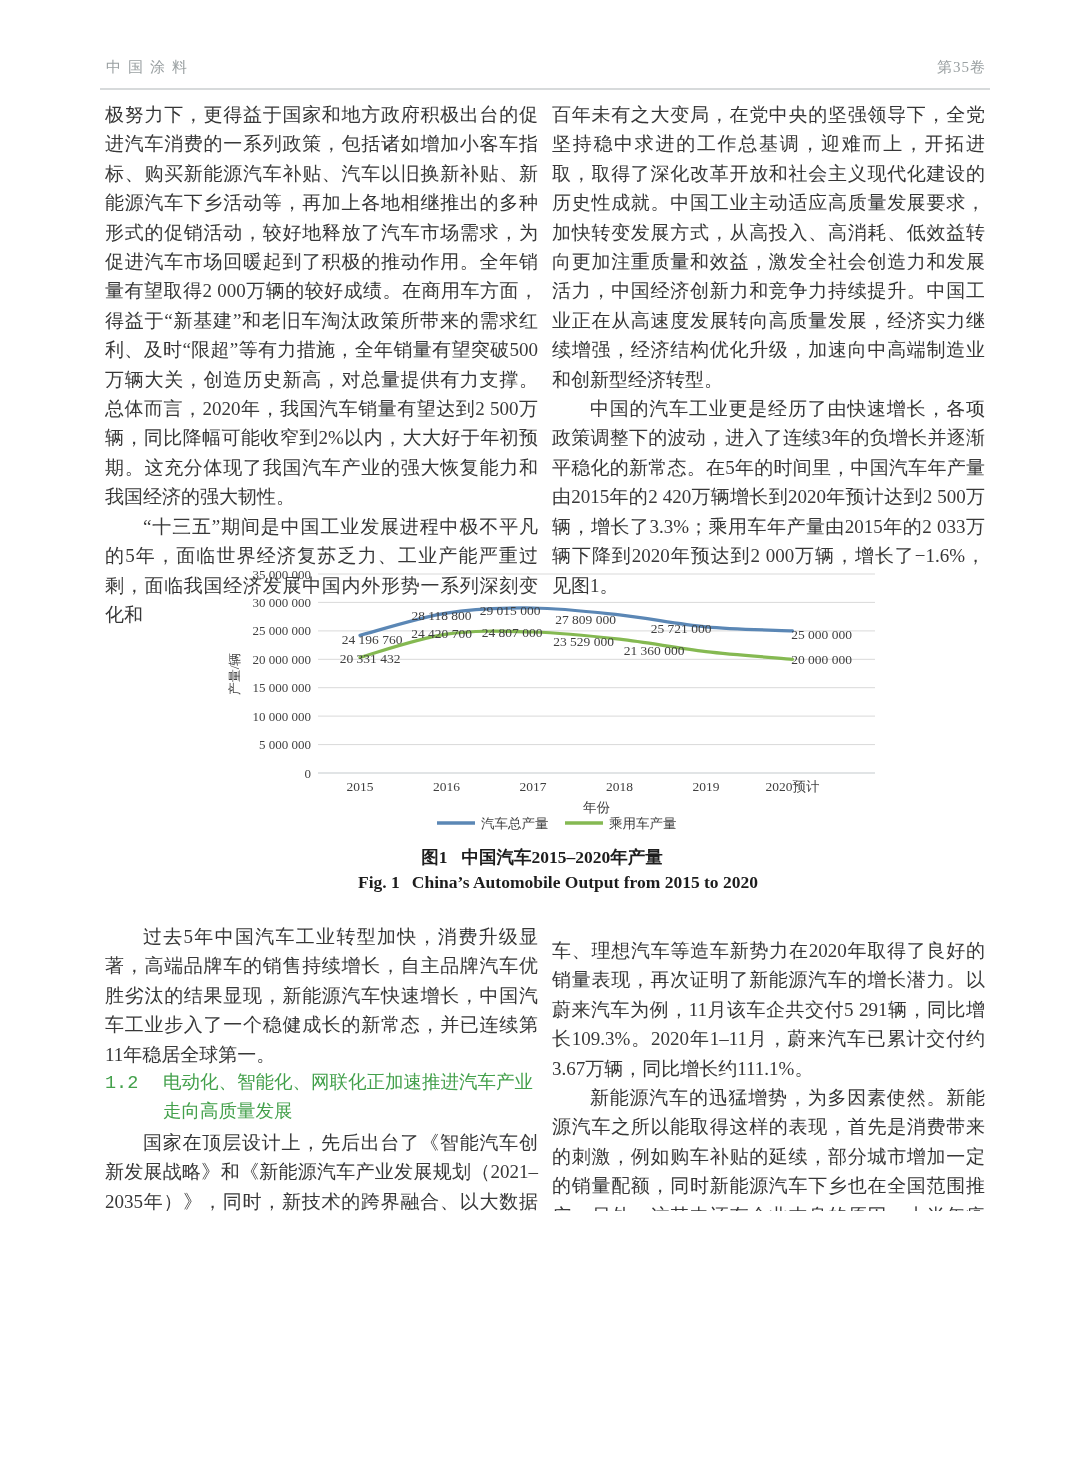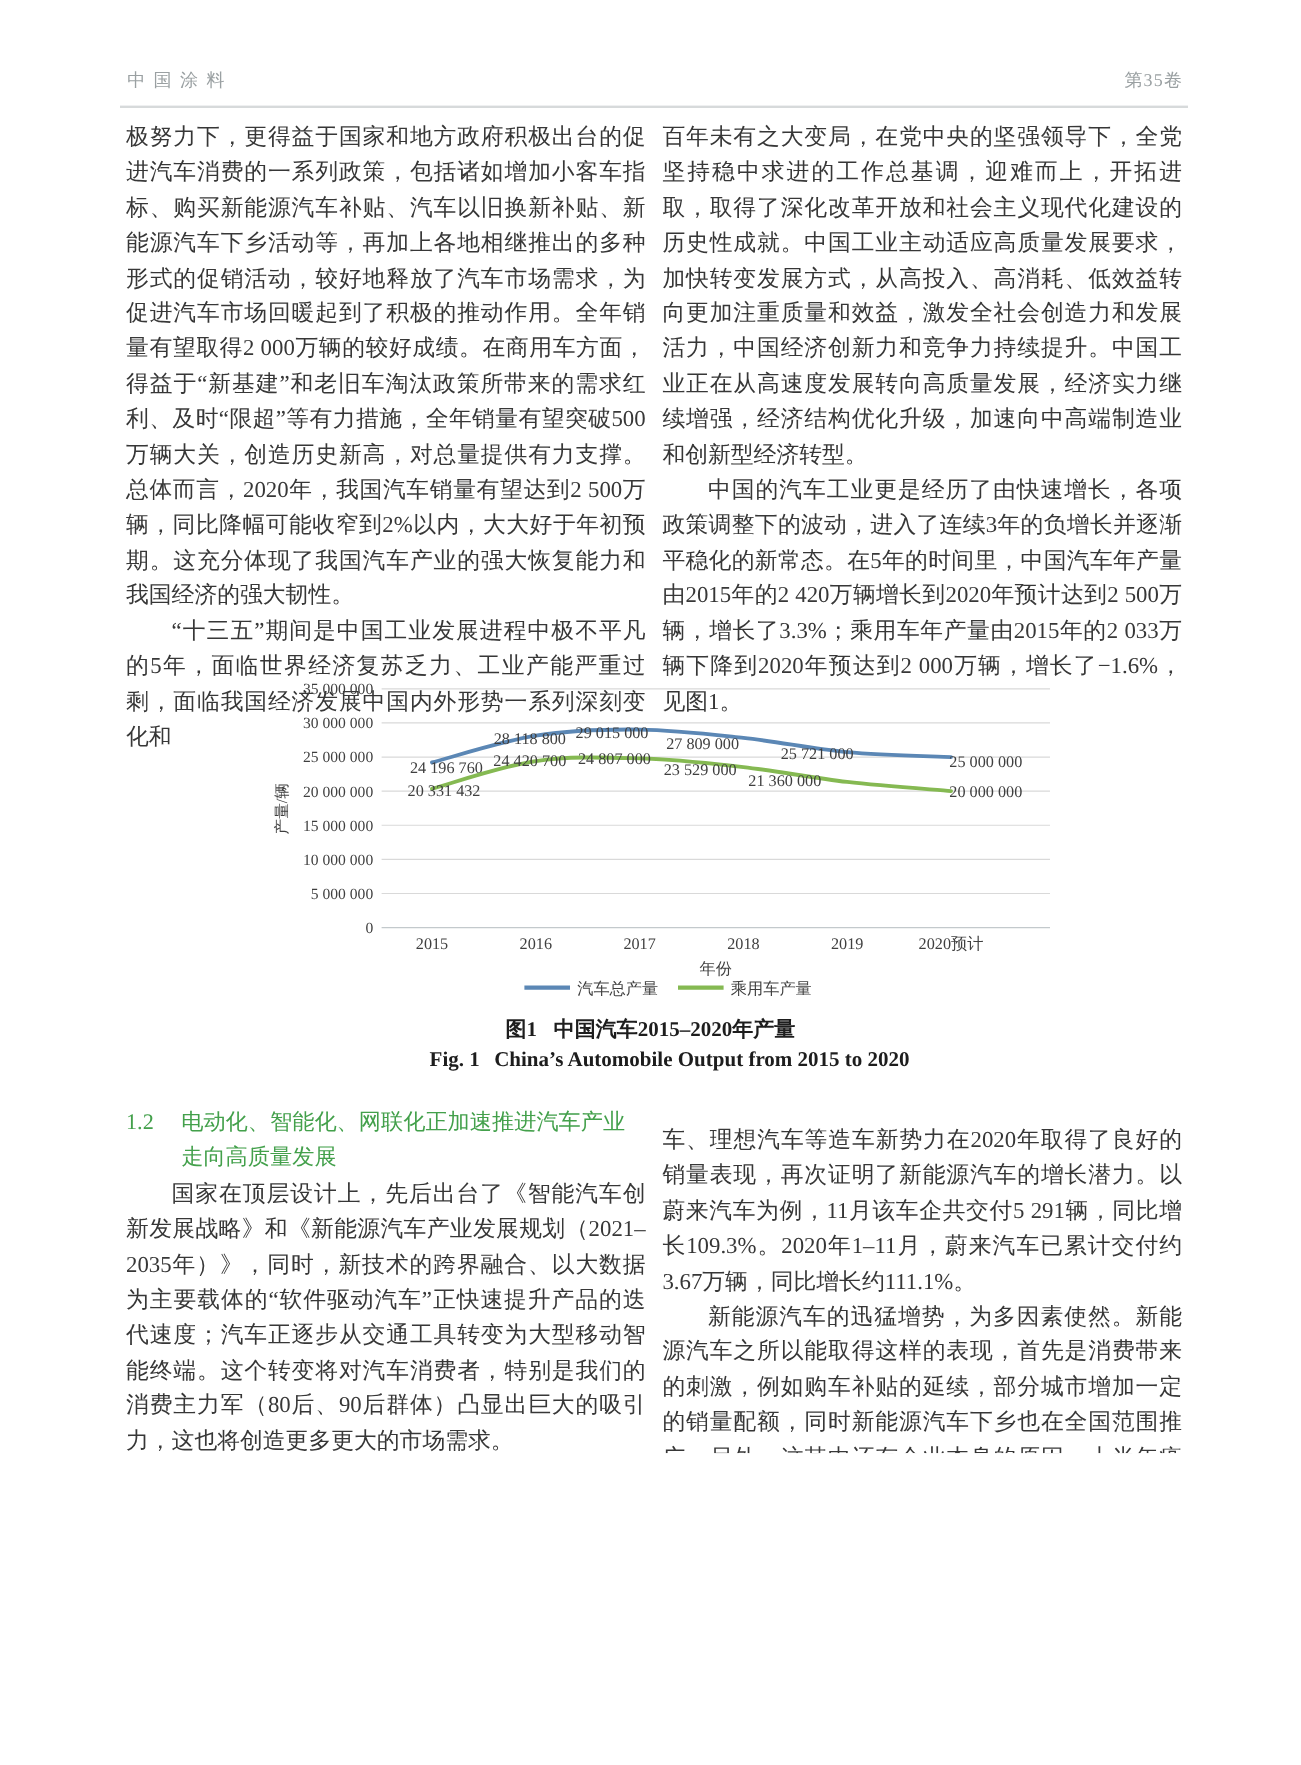--- a/index.html
+++ b/index.html
@@ -14,22 +14,22 @@
   
   .col{position:absolute;width:433px;font-size:19px;line-height:29.4px;text-align:justify;text-justify:inter-ideograph;}
   .colA1{left:105px;top:100px;}
   .colB1{left:552px;top:100px;}
   .colA2{left:105px;top:922px;}
   .colB2{left:552px;top:936px;font-family:Liberation Serif, serif;}
   .col p{margin:0;}
   .col p.indent{text-indent:2em;}
 
   
-  .h2{display:flex;color:#43a04b;font-family:Liberation Serif, serif;
-      font-size:18.5px;line-height:29.4px;}
+  .h2{display:flex;color:#43a04b;font-family:Liberation Mono, monospace;
+      font-size:18.5px;line-height:29.4px;gap:12px;}
   .h2num{flex:0 0 46px;}
   .h2txt{flex:1;text-align:left;}
 
   
   .figure{position:absolute;left:225px;top:562px;width:660px;height:290px;}
   .caption{position:absolute;left:0;top:846px;width:1084px;text-align:center;}
   .cap-zh{font-size:17.5px;font-weight:bold;color:#1d1d1d;line-height:23px;}
   .cap-zh .cap-label{margin-right:14px;}
   .cap-en{font-size:17.5px;font-weight:bold;color:#1d1d1d;line-height:23px;margin-top:2px;}
   .cap-en .cap-label{margin-right:12px;margin-left:32px;}
@@ -114,20 +114,21 @@
   <div class="caption">
     <div class="cap-zh">
       <span class="cap-label">图1</span><span>中国汽车2015–2020年产量</span>
     </div>
     <div class="cap-en">
       <span class="cap-label">Fig. 1</span><span>China’s Automobile Output from 2015 to 2020</span>
     </div>
   </div>
 
   <div class="col colA2">
+    <p class="indent">过去5年中国汽车工业转型加快，消费升级显著，高端品牌车的销售持续增长，自主品牌汽车优胜劣汰的结果显现，新能源汽车快速增长，中国汽车工业步入了一个稳健成长的新常态，并已连续第11年稳居全球第一。</p>
     <div class="h2">
       <span class="h2num">1.2</span>
       <span class="h2txt">电动化、智能化、网联化正加速推进汽车产业走向高质量发展</span>
     </div>
     <p class="indent">国家在顶层设计上，先后出台了《智能汽车创新发展战略》和《新能源汽车产业发展规划（2021–2035年）》，同时，新技术的跨界融合、以大数据为主要载体的“软件驱动汽车”正快速提升产品的迭代速度；汽车正逐步从交通工具转变为大型移动智能终端。这个转变将对汽车消费者，特别是我们的消费主力军（80后、90后群体）凸显出巨大的吸引力，这也将创造更多更大的市场需求。</p>
   </div>
   <div class="col colB2">
     <p>车、理想汽车等造车新势力在2020年取得了良好的销量表现，再次证明了新能源汽车的增长潜力。以蔚来汽车为例，11月该车企共交付5 291辆，同比增长109.3%。2020年1–11月，蔚来汽车已累计交付约3.67万辆，同比增长约111.1%。</p>
     <p class="indent">新能源汽车的迅猛增势，为多因素使然。新能源汽车之所以能取得这样的表现，首先是消费带来的刺激，例如购车补贴的延续，部分城市增加一定的销量配额，同时新能源汽车下乡也在全国范围推广。另外，这其中还有企业本身的原因，上半年疫情给销量带来了较大影响，下半年车企希望通过新能源车来带动整体销量，当然企业也需要推动新能源车来缓解双积分的压力。此外蔚来汽车、小鹏汽车这些新势力车企，给新能源汽车行业带来了很多积极的变化，这些变化一定程度能够带动整个新能源汽车的发展。</p>
     <p class="indent">一线城市尤其是上海未来购买新能源车的意愿</p>

